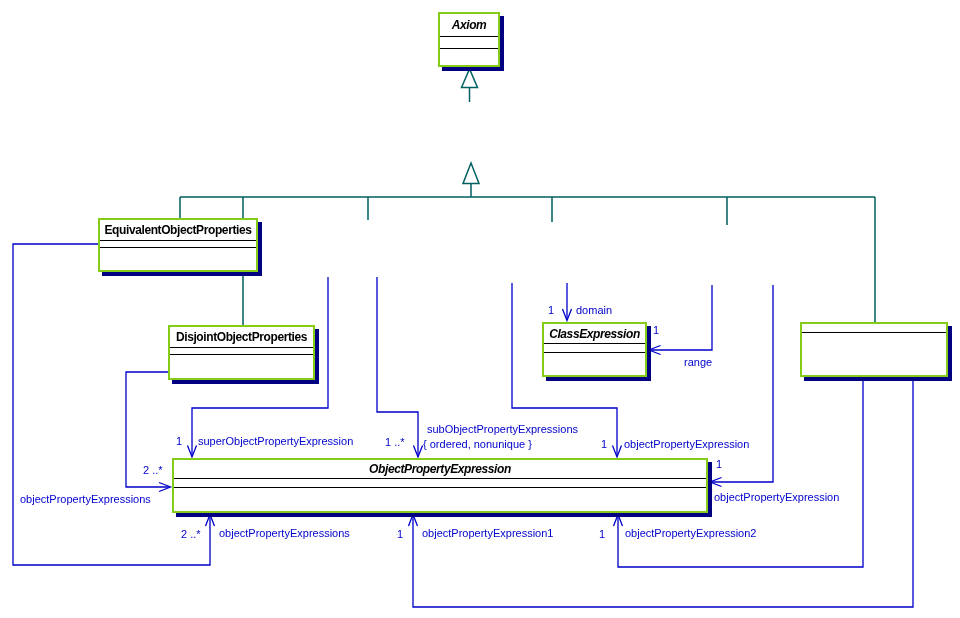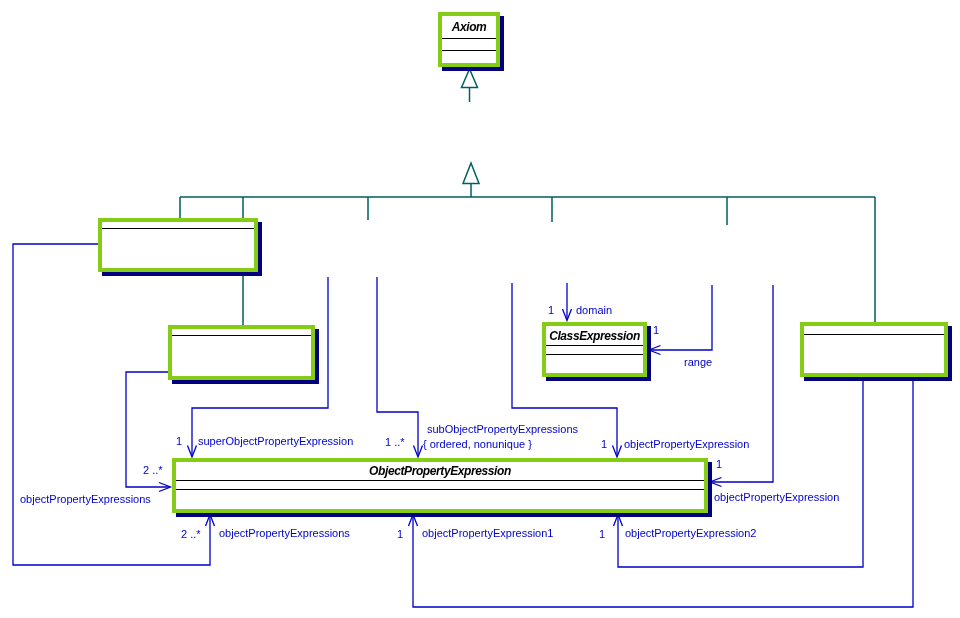--- a/index.html
+++ b/index.html
@@ -1,19 +1,19 @@
 <!DOCTYPE html>
 <html><head>
 <meta charset="utf-8">
 <style>
   html,body{margin:0;padding:0;background:#ffffff;}
   #canvas{position:relative;width:960px;height:618px;background:#ffffff;overflow:hidden;
           font-family:"Liberation Sans",sans-serif;}
   #lines{position:absolute;left:0;top:0;z-index:1;}
-  .cls{position:absolute;z-index:2;background:#ffffff;border:4px solid #84cc16;
+  .cls{position:absolute;z-index:2;background:#ffffff;border:2px solid #84cc16;
        box-sizing:border-box;box-shadow:4px 4px 0 0 #000080;display:flex;flex-direction:column;justify-content:flex-end;}
   .cls .t{border-bottom:1px solid #000000;font-weight:bold;font-size:12px;letter-spacing:-0.4px;
           color:#000000;text-align:center;display:flex;align-items:center;justify-content:center;
           white-space:nowrap;overflow:visible;}
   .cls .a{border-bottom:1px solid #000000;}
   .cls .o{flex:1;}
   .cls.abstract .t{font-style:italic;}
   .lbl{position:absolute;z-index:3;font-size:11px;color:#0000cc;white-space:nowrap;line-height:13px;}
 </style>
 </head>
@@ -55,33 +55,35 @@
   </svg>
 
   <div class="cls abstract" style="left:438px;top:12px;width:62px;height:55px">
     <div class="t" style="height:22px">Axiom</div>
     <div class="a" style="height:11px"></div>
     <div class="o"></div>
   </div>
 
 
   <div class="cls" style="left:98px;top:218px;width:160px;height:54px">
+    <div class="t" style="height:20px">EquivalentObjectProperties</div>
     <div class="a" style="height:6px"></div>
     <div class="o"></div>
   </div>
 
 
 
 
   <div class="cls" style="left:800px;top:322px;width:148px;height:55px">
     <div class="a" style="height:8px"></div>
     <div class="o"></div>
   </div>
 
   <div class="cls" style="left:168px;top:325px;width:147px;height:55px">
+    <div class="t" style="height:20px">DisjointObjectProperties</div>
     <div class="a" style="height:6px"></div>
     <div class="o"></div>
   </div>
 
   <div class="cls abstract" style="left:542px;top:322px;width:105px;height:55px">
     <div class="t" style="height:19px">ClassExpression</div>
     <div class="a" style="height:8px"></div>
     <div class="o"></div>
   </div>
 

